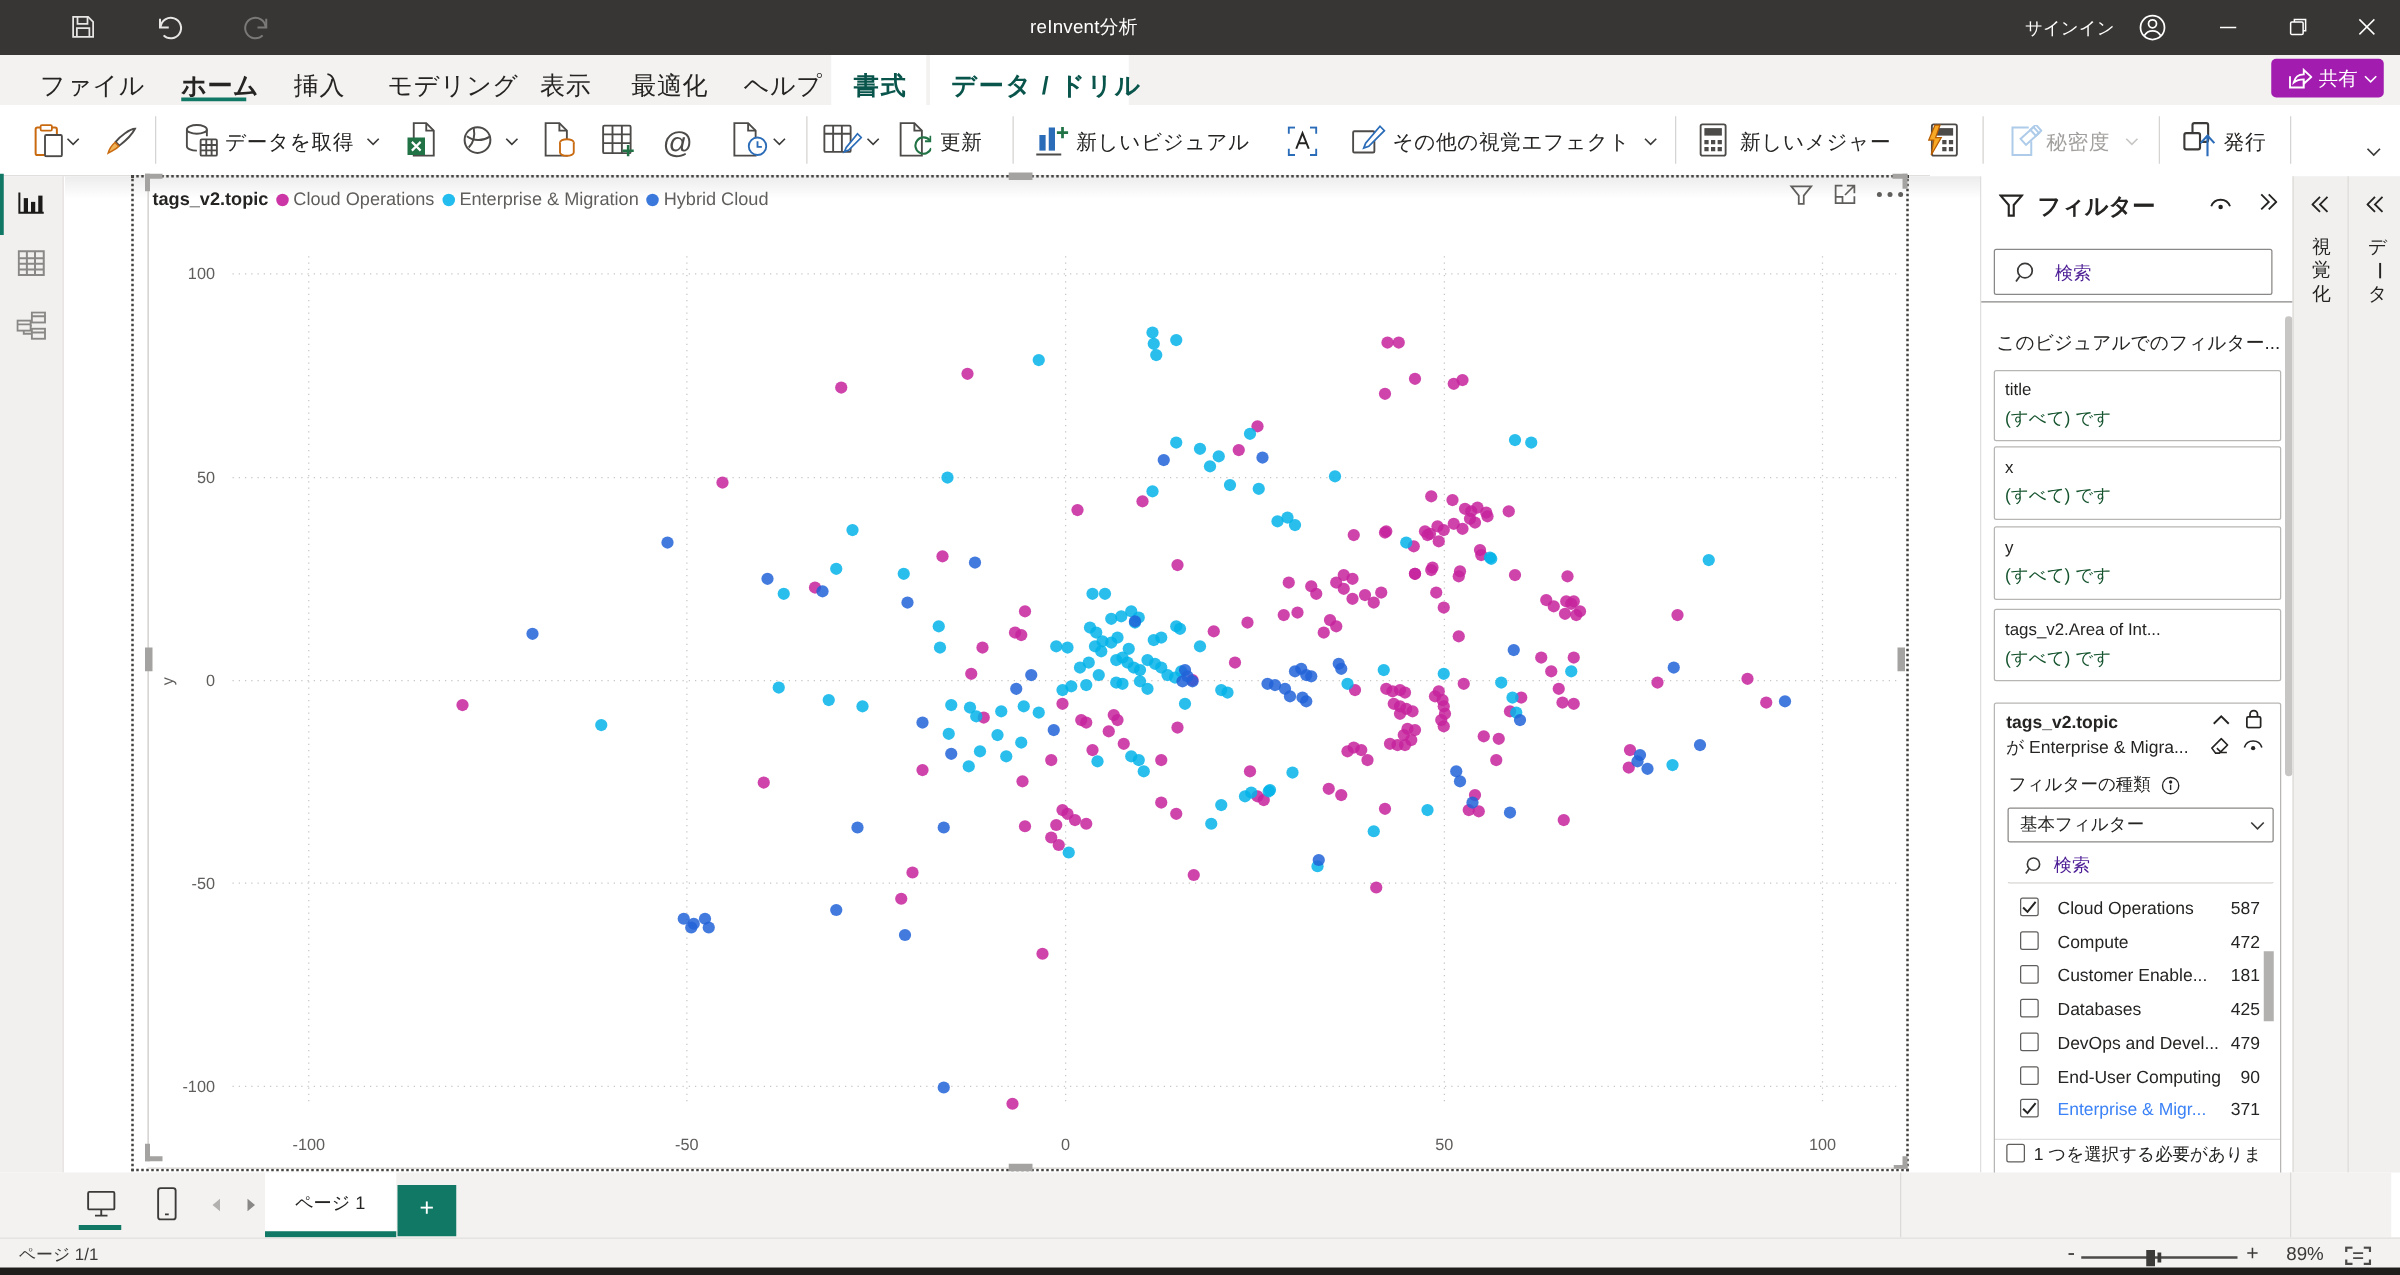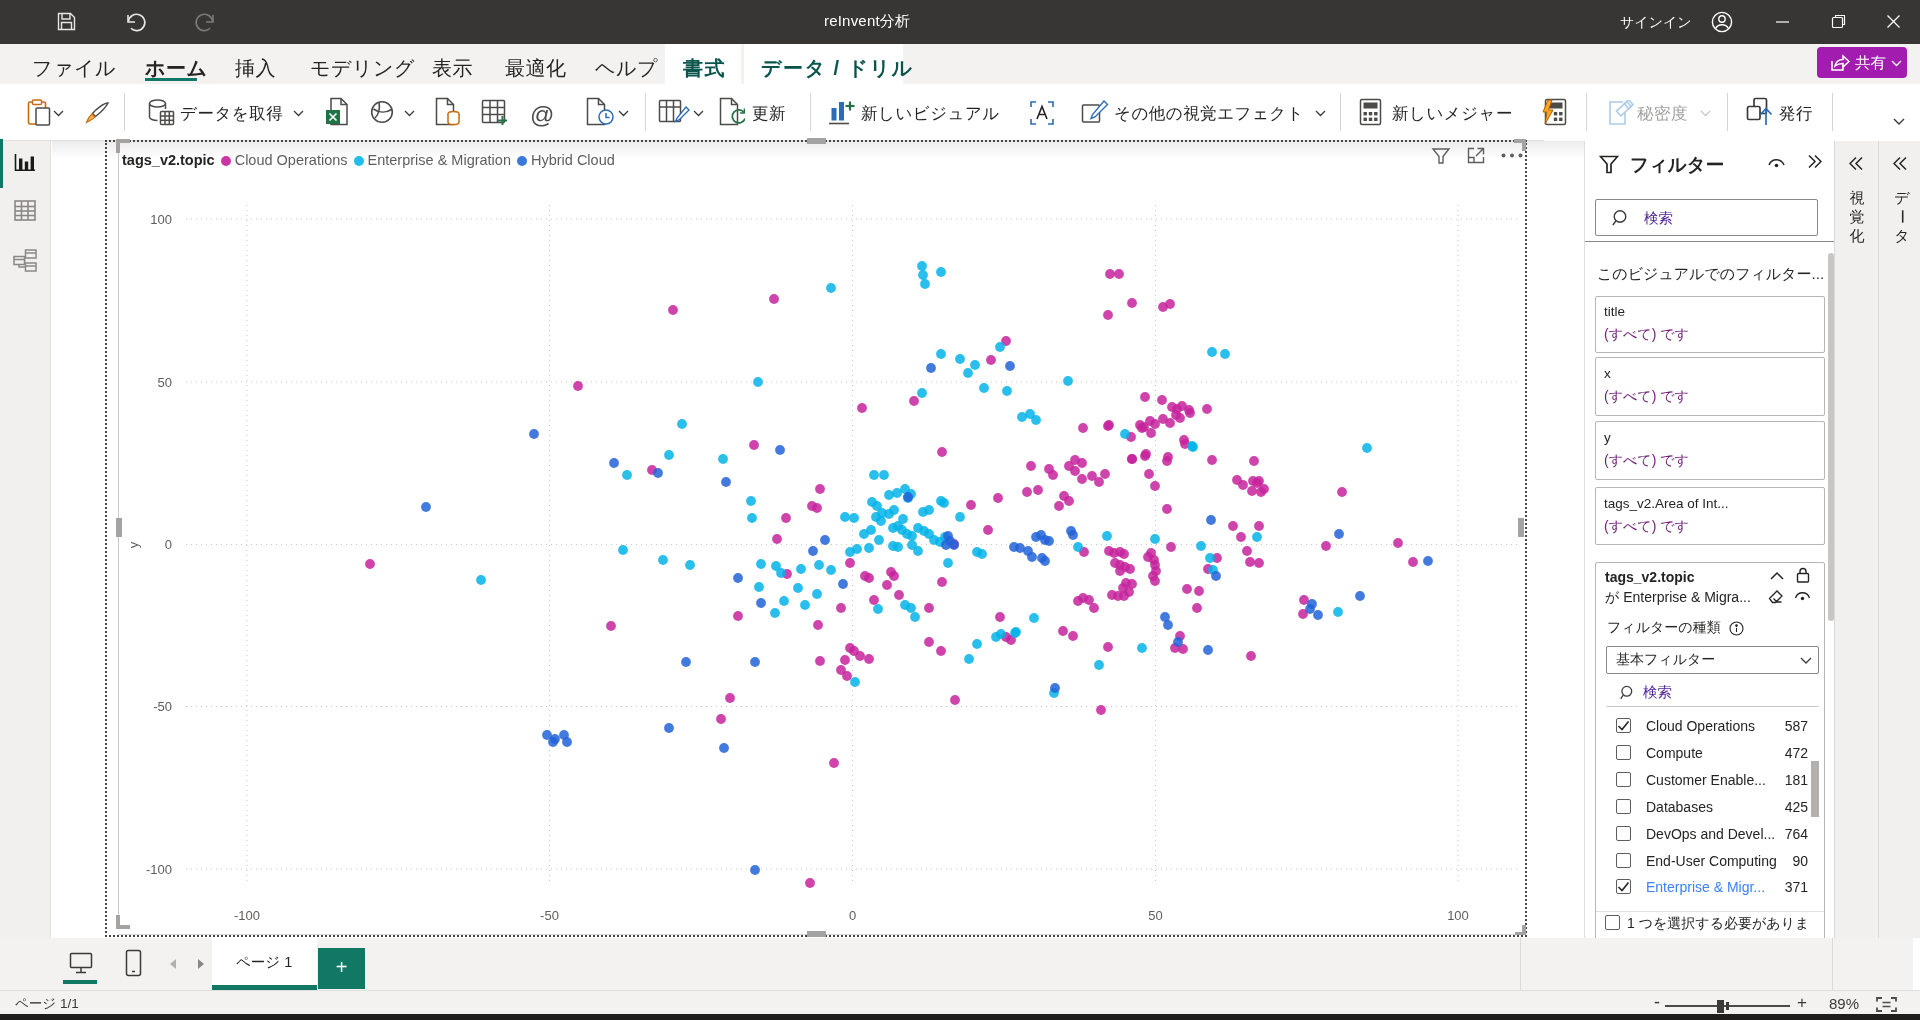--- a/index.html
+++ b/index.html
@@ -35,21 +35,21 @@
 #legend b { color:#252423; font-weight:bold; }
 #legend .dot { display:inline-block; width:10px; height:10px; border-radius:50%; margin:0 4px 0 6px; vertical-align:-1px; }
 #vheader { position:absolute; left:1379px; top:5px; }
 
 #filterpanel { position:absolute; left:1584px; top:141px; width:250px; height:797px; background:#ffffff; border-left:1px solid #e1dfdd; }
 #pane-vis  { position:absolute; left:1834px; top:141px; width:44px; height:797px; background:#f1f0ef; border-left:1px solid #dcdad8; }
 #pane-data { position:absolute; left:1878px; top:141px; width:42px; height:797px; background:#f1f0ef; border-left:1px solid #dcdad8; }
 .vtext { position:absolute; font-size:15px; color:#252423; width:16px; text-align:center; line-height:19px; }
 .fcard { position:absolute; left:10px; width:230px; background:#fff; border:1px solid #b8b6b4; border-radius:2px; }
 .fcard .fname { position:absolute; left:8px; top:8px; font-size:13.5px; color:#252423; }
-.fcard .fdesc { position:absolute; left:8px; top:30px; font-size:14px; color:#701a75; }
+.fcard .fdesc { position:absolute; left:8px; top:30px; font-size:14px; color:#14532d; }
 .searchbox { position:absolute; border:1px solid #8a8886; border-radius:2px; background:#fff; }
 .searchbox .ph { position:absolute; left:33px; top:8px; font-size:14.5px; color:#4c1d95; }
 .cbx { position:absolute; width:15px; height:15px; border:1px solid #605e5c; border-radius:2px; background:#fff; }
 
 #tabbar { position:absolute; left:0; top:938px; width:1913px; height:52px; background:#f3f2f1; }
 #pagetab { position:absolute; left:212px; top:0px; width:105px; height:47px; background:#ffffff; }
 #pagetab span { position:absolute; left:24px; top:15px; font-size:14.5px; color:#252423; }
 #pagetabul { position:absolute; left:212px; top:47px; width:105px; height:5px; background:#117865; }
 #plusbtn { position:absolute; left:318px; top:10px; width:47px; height:41px; background:#117865; color:#fff; font-size:20px; text-align:center; line-height:39px; }
 #statusbar { position:absolute; left:0; top:990px; width:1920px; height:24px; background:#f3f2f1; border-top:1px solid #e1dfdd; font-size:13.5px; color:#3b3a39; }
@@ -813,21 +813,21 @@
       <span style="position:absolute;left:50px;top:182px;font-size:14px;color:#252423;white-space:nowrap">Compute</span>
       <span style="position:absolute;left:0;top:182px;width:212px;text-align:right;font-size:14px;color:#252423">472</span>
     <div class="cbx" style="left:20px;top:209px"></div>
       <span style="position:absolute;left:50px;top:209px;font-size:14px;color:#252423;white-space:nowrap">Customer Enable...</span>
       <span style="position:absolute;left:0;top:209px;width:212px;text-align:right;font-size:14px;color:#252423">181</span>
     <div class="cbx" style="left:20px;top:236px"></div>
       <span style="position:absolute;left:50px;top:236px;font-size:14px;color:#252423;white-space:nowrap">Databases</span>
       <span style="position:absolute;left:0;top:236px;width:212px;text-align:right;font-size:14px;color:#252423">425</span>
     <div class="cbx" style="left:20px;top:263px"></div>
       <span style="position:absolute;left:50px;top:263px;font-size:14px;color:#252423;white-space:nowrap">DevOps and Devel...</span>
-      <span style="position:absolute;left:0;top:263px;width:212px;text-align:right;font-size:14px;color:#252423">764</span>
+      <span style="position:absolute;left:0;top:263px;width:212px;text-align:right;font-size:14px;color:#252423">479</span>
     <div class="cbx" style="left:20px;top:290px"></div>
       <span style="position:absolute;left:50px;top:290px;font-size:14px;color:#252423;white-space:nowrap">End-User Computing</span>
       <span style="position:absolute;left:0;top:290px;width:212px;text-align:right;font-size:14px;color:#252423">90</span>
     <div class="cbx" style="left:20px;top:316px"></div>
       <svg style="position:absolute;left:21px;top:318px" width="13" height="12" viewBox="0 0 13 12" fill="none" stroke="#252423" stroke-width="1.6">
         <path d="M1.5 6 L5 9.5 L11.5 1.5"></path>
       </svg>
       <span style="position:absolute;left:50px;top:316px;font-size:14px;color:#3b82f6;white-space:nowrap">Enterprise &amp; Migr...</span>
       <span style="position:absolute;left:0;top:316px;width:212px;text-align:right;font-size:14px;color:#252423">371</span>
     <div style="position:absolute;left:215px;top:198px;width:8px;height:56px;background:#b3b1af"></div>

